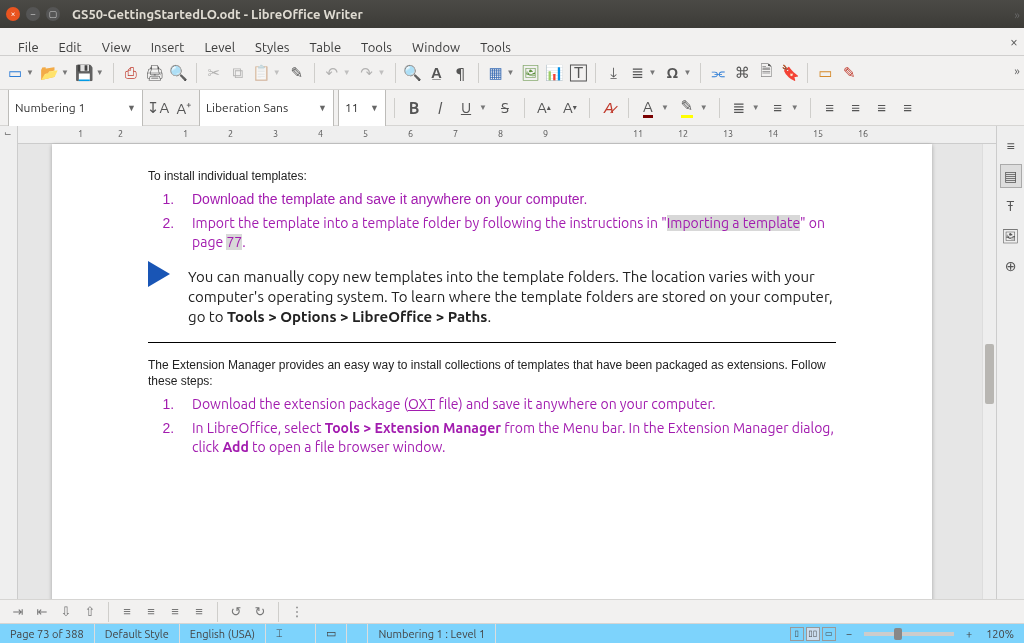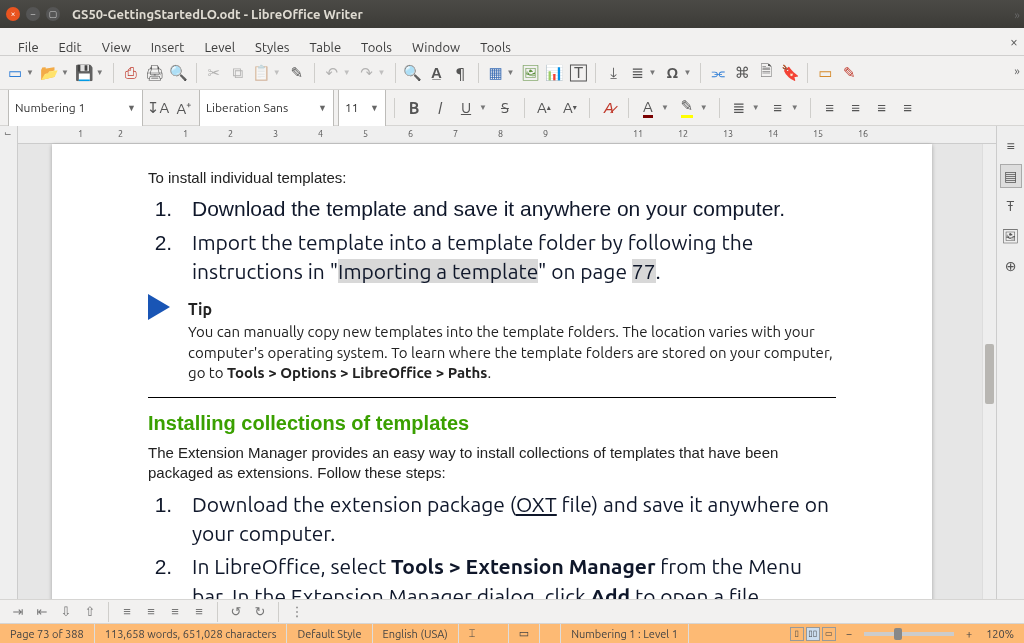--- a/index.html
+++ b/index.html
@@ -33,23 +33,23 @@
 
 
 .workspace { position:absolute; top:126px; left:0; right:28px; bottom:44px; background:#e6e6e6; display:flex; }
 .ruler-v { width:18px; background:#efefef; border-right:1px solid #ccc; position:relative; font-size:9px; color:#666;}
 .doc-area { flex:1; position:relative; overflow:hidden;}
 .ruler-h { height:18px; background:#efefef; border-bottom:1px solid #ccc; position:relative; font-size:9px; color:#555; display:flex; align-items:center; }
 .ruler-h .tick{ position:absolute; top:3px;}
 
 .page { position:absolute; top:18px; left:34px; width:880px; min-height:560px; background:#fff; box-shadow:0 1px 4px rgba(0,0,0,0.3); padding:24px 96px 24px 96px; }
 .page h2{ color:#3aa000; font-size:20px; font-weight:bold; margin-bottom:8px; font-family:"Liberation Sans",Arial,sans-serif;}
-.page p{ font-size:15px; color:#222; line-height:1.35; margin-bottom:6px; font-family:"Liberation Sans",Arial,sans-serif;}
+.page p{ font-size:12px; color:#222; line-height:1.35; margin-bottom:6px; font-family:"Liberation Sans",Arial,sans-serif;}
 .page ol{ margin-left:30px; margin-bottom:10px;}
-.page ol li{ font-size:21px; color:#0f172a; line-height:1.4; margin-bottom:4px; padding-left:14px; font-family:"Liberation Sans",Arial,sans-serif;}
+.page ol li{ font-size:14px; color:#a21caf; line-height:1.4; margin-bottom:4px; padding-left:14px; font-family:"Liberation Sans",Arial,sans-serif;}
 .hl{ background:#d8d8d8;}
 .tipbox{ margin-top:14px; margin-bottom:14px; padding-bottom:8px; border-bottom:1.5px solid #000; position:relative; padding-left:40px;}
 .tipbox .arrow{ position:absolute; left:0px; top:-6px; width:0; height:0; border-top:13px solid transparent; border-bottom:13px solid transparent; border-left:22px solid #1955b5;}
 .tipbox .tiptitle{ font-weight:bold; font-size:16px; color:#222; margin-bottom:4px;}
 .tipbox p{ font-size:15px;}
 .underline{ text-decoration:underline;}
 
 
 .sidepanel { position:absolute; top:126px; right:0; width:28px; bottom:44px; background:#eeeeee; border-left:1px solid #ccc; display:flex; flex-direction:column; align-items:center; gap:6px; padding-top:8px;}
 .sidepanel .sp{ width:22px; height:24px; display:flex; align-items:center; justify-content:center; color:#555; font-size:14px;}
@@ -57,21 +57,21 @@
 
 
 .vscroll{ position:absolute; right:28px; top:144px; bottom:44px; width:14px; background:#eee; border-left:1px solid #ddd;}
 .vscroll .thumb{ position:absolute; left:2px; right:2px; top:200px; height:60px; background:#b8b6b2; border-radius:2px;}
 
 
 .bottombar{ position:absolute; left:0; right:0; bottom:20px; height:24px; background:#f2f1f0; border-top:1px solid #d6d5d3; display:flex; align-items:center; padding:0 8px; gap:4px;}
 .bottombar .bb{ width:20px; height:18px; display:flex; align-items:center; justify-content:center; color:#777; font-size:13px;}
 
 
-.statusbar{ position:absolute; left:0; right:0; bottom:0; height:20px; background:#fdba74; border-top:1px solid #d6d5d3; display:flex; align-items:center; font-size:11px; color:#444;}
+.statusbar{ position:absolute; left:0; right:0; bottom:0; height:20px; background:#7dd3fc; border-top:1px solid #d6d5d3; display:flex; align-items:center; font-size:11px; color:#444;}
 .statusbar .cell{ padding:0 10px; border-right:1px solid #ddd; height:100%; display:flex; align-items:center;}
 .statusbar .spacer{ flex:1;}
 .statusbar .zicons{ display:flex; gap:2px; padding:0 6px;}
 .statusbar .zicon{ width:14px; height:14px; border:1px solid #999; font-size:8px; display:flex; align-items:center; justify-content:center;}
 .zslider{ width:90px; height:4px; background:#ccc; margin:0 8px; position:relative;}
 .zslider .zh{ position:absolute; top:-4px; left:30px; width:8px; height:12px; background:#888; border-radius:2px;}
 
 .chev{ position:absolute; right:4px; top:8px; font-size:12px; color:#666;}
 </style>
 </head>
@@ -225,27 +225,25 @@
       <p>To install individual templates:</p>
       <ol>
         <li>Download the template and save it anywhere on your computer.</li>
         <li>
           <span>Import the template into a template folder by following the instructions in "</span><span class="hl">Importing a template</span><span>" on page </span><span class="hl">77</span><span>.</span>
         </li>
       </ol>
 
       <div class="tipbox">
         <div class="arrow"></div>
-        <div class="tiptitle">Tip</div>
         <p>
           <span>You can manually copy new templates into the template folders. The location varies with your computer's operating system. To learn where the template folders are stored on your computer, go to </span><b>Tools &gt; Options &gt; LibreOffice &gt; Paths</b><span>.</span>
         </p>
       </div>
 
-      <h2>Installing collections of templates</h2>
       <p>The Extension Manager provides an easy way to install collections of templates that have been packaged as extensions. Follow these steps:</p>
       <ol>
         <li>
           <span>Download the extension package (</span><span class="underline">OXT</span><span> file) and save it anywhere on your computer.</span>
         </li>
         <li>
           <span>In LibreOffice, select </span><b>Tools &gt; Extension Manager</b><span> from the Menu bar. In the Extension Manager dialog, click </span><b>Add</b><span> to open a file browser window.</span>
         </li>
       </ol>
     </div>
@@ -276,21 +274,20 @@
   <span class="bb">≡</span>
   <span class="tb-sep"></span>
   <span class="bb">↺</span>
   <span class="bb">↻</span>
   <span class="tb-sep"></span>
   <span class="bb">⋮</span>
 </div>
 
 <div class="statusbar">
   <div class="cell">Page 73 of 388</div>
-  <div class="cell">113,658 words, 651,028 characters</div>
   <div class="cell">Default Style</div>
   <div class="cell">English (USA)</div>
   <div class="cell" style="min-width:50px;">⌶</div>
   <div class="cell" style="min-width:30px;">▭</div>
   <div class="cell" style="min-width:20px;"></div>
   <div class="cell">Numbering 1 : Level 1</div>
   <div class="spacer"></div>
   <div class="zicons">
     <span class="zicon">▯</span>
     <span class="zicon" style="background:#cde;">▯▯</span>

